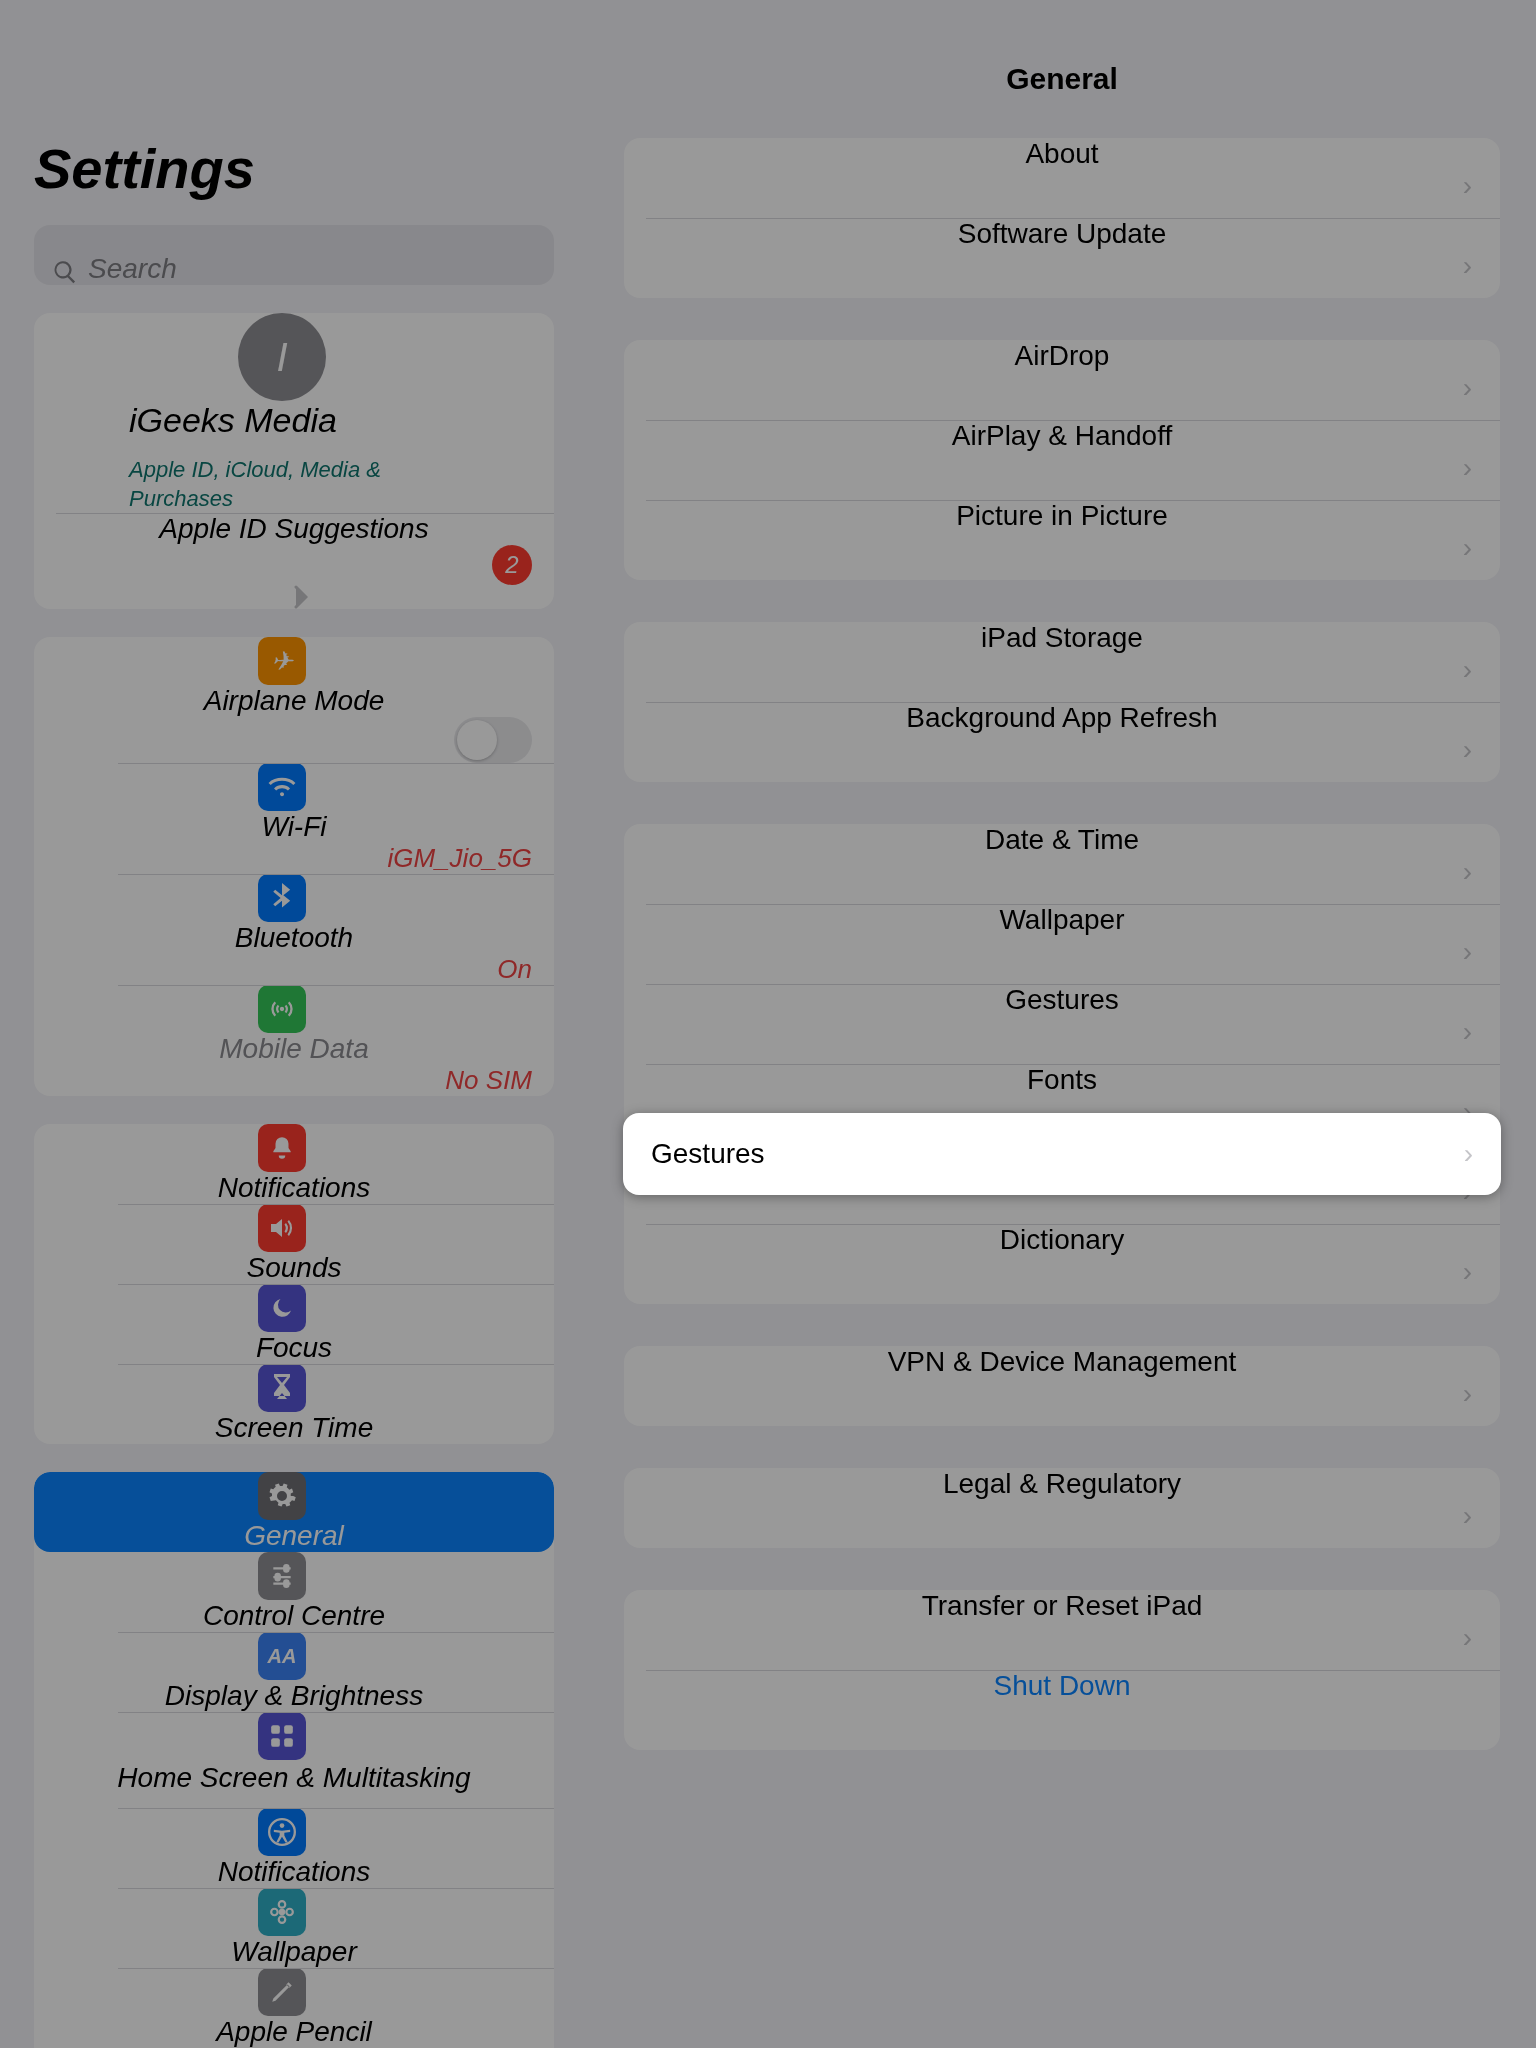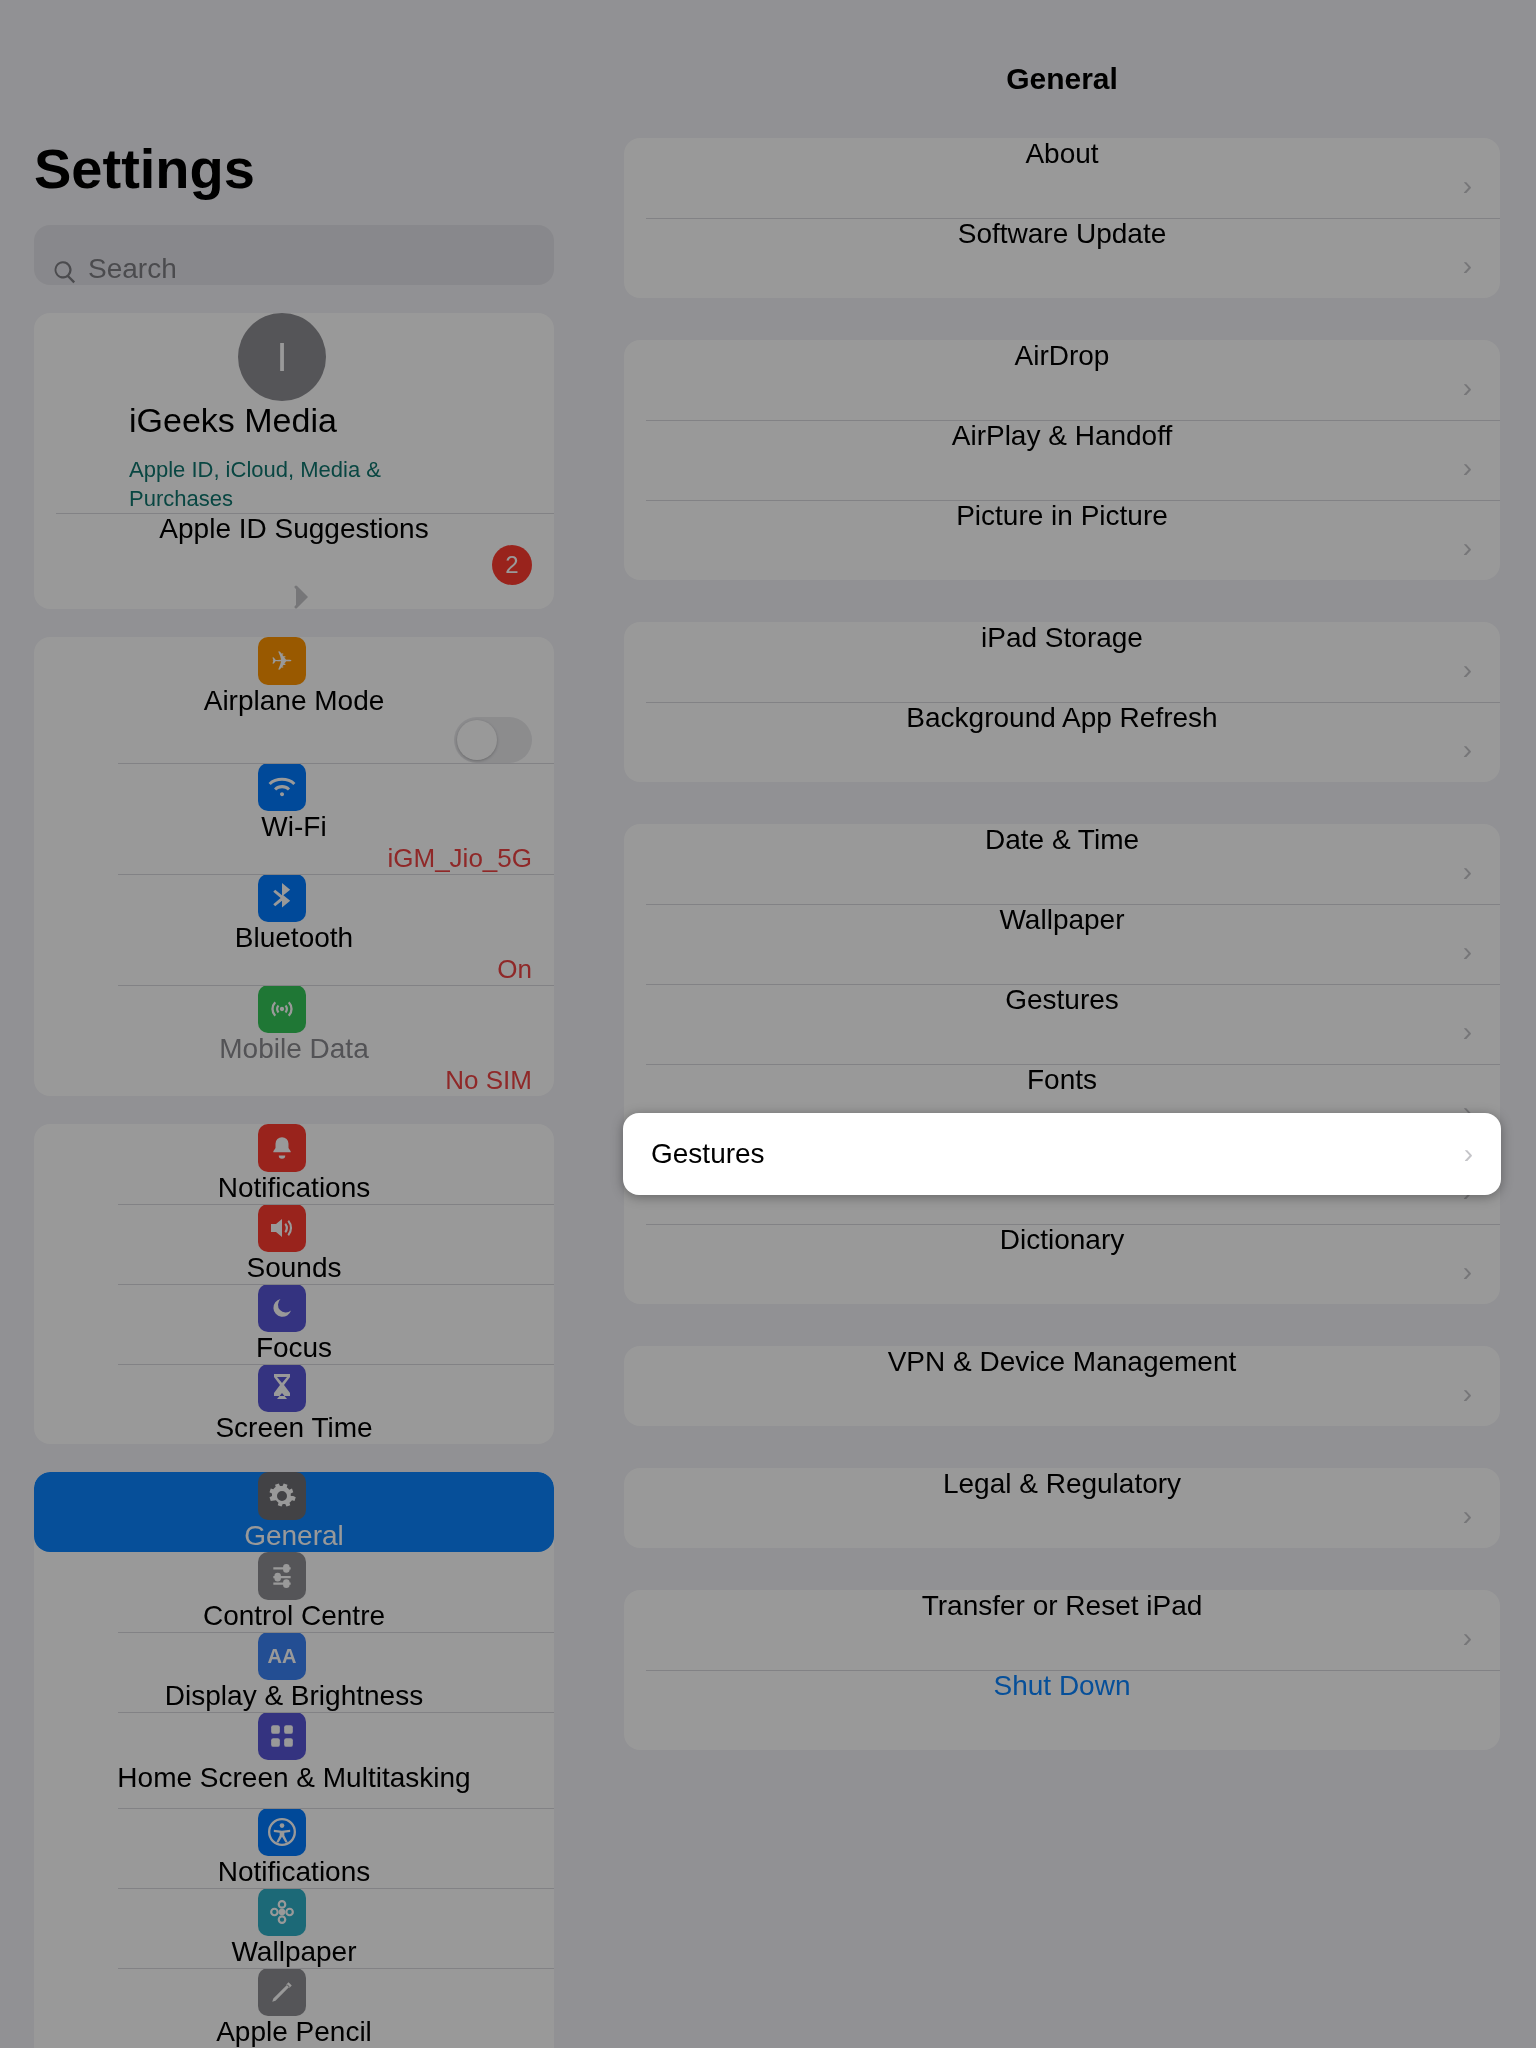--- a/index.html
+++ b/index.html
@@ -36,20 +36,21 @@
   }
   .battery-fill{position:absolute;left:1px;top:1px;bottom:1px;width:39%;background:#000;border-radius:2px;}
 
   
   .pane-left {
     position:absolute;
     left:0; top:0; bottom:12px;
     width: 588px;
     background:#f2f2f7;
     padding: 48px 34px 0 34px;
+    font-style: italic;
   }
   .pane-right{
     position:absolute;
     left:588px; right:0; top:0; bottom:0;
     background:#f2f2f7;
     padding: 48px 36px 0 36px;
   }
 
   
   h1.title{

